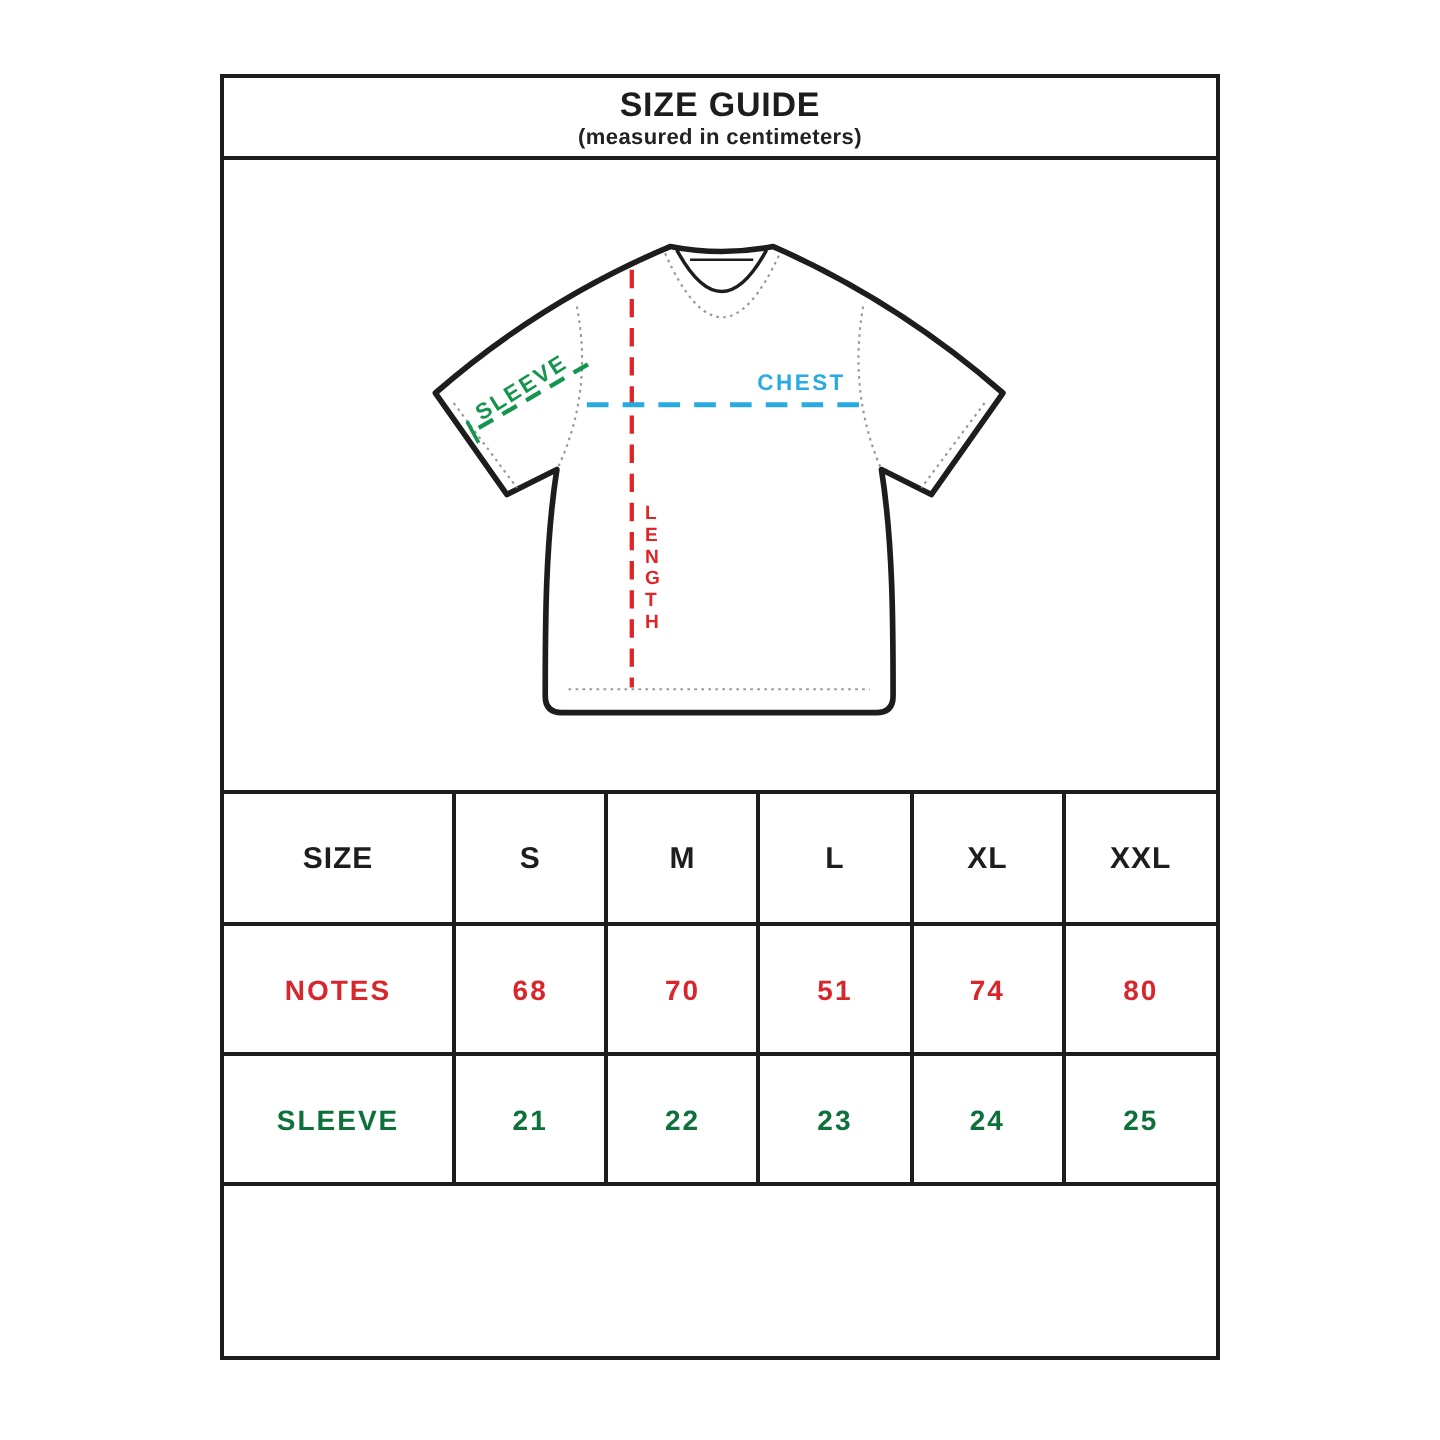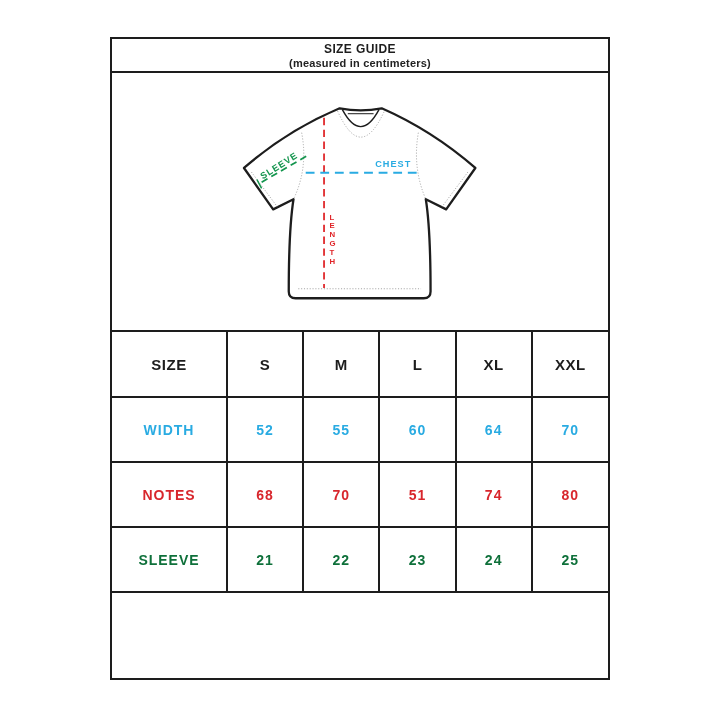--- a/index.html
+++ b/index.html
@@ -11,21 +11,21 @@
     position:absolute;left:110px;top:37px;width:500px;height:643px;
     border:2px solid #1d1d1d;box-sizing:border-box;
     display:flex;flex-direction:column;background:#fff;
   }
   
   .guide-header{
     height:44px;border-bottom:2px solid #1d1d1d;
     display:flex;flex-direction:column;align-items:center;justify-content:center;
     padding-top:2px;
   }
-  .guide-title{font-size:12px;font-weight:bold;letter-spacing:.4px;line-height:1.1;}
+  .guide-title{font-size:17px;font-weight:bold;letter-spacing:.4px;line-height:1.1;}
   .guide-subtitle{font-size:11px;font-weight:600;letter-spacing:.2px;color:#222;}
   
   .diagram{flex:1 1 auto;position:relative;overflow:hidden;}
   .diagram svg{display:block;width:100%;height:100%;}
   
   table.size-table{
     width:100%;border-collapse:collapse;table-layout:fixed;
     border-top:2px solid #1d1d1d;border-bottom:2px solid #1d1d1d;
   }
   .size-table col.c-size{width:115px;}
@@ -119,28 +119,20 @@
       </colgroup>
       <tbody>
           <tr>
         <th>SIZE</th>
         <th>S</th>
         <th>M</th>
         <th>L</th>
         <th>XL</th>
         <th>XXL</th>
       </tr>
-      <tr class="row-width">
-        <td>WIDTH</td>
-        <td>52</td>
-        <td>55</td>
-        <td>60</td>
-        <td>64</td>
-        <td>70</td>
-      </tr>
       <tr class="row-length">
         <td>NOTES</td>
         <td>68</td>
         <td>70</td>
         <td>51</td>
         <td>74</td>
         <td>80</td>
       </tr>
       <tr class="row-sleeve">
         <td>SLEEVE</td>

